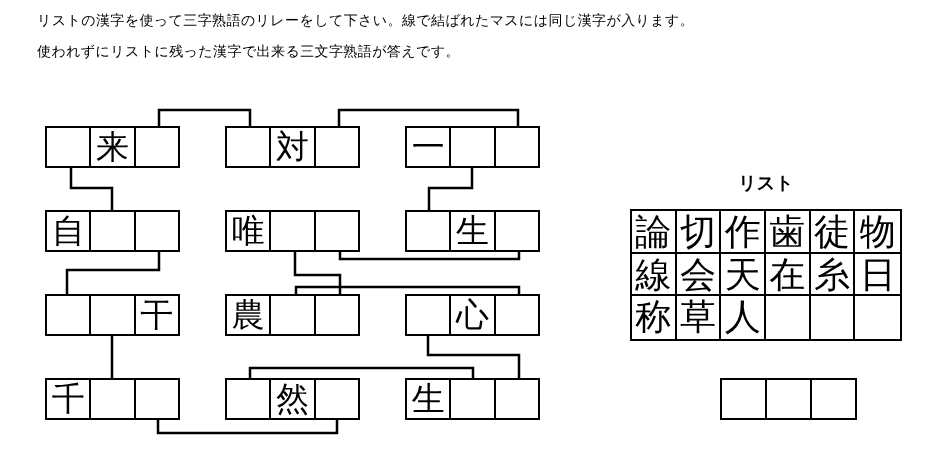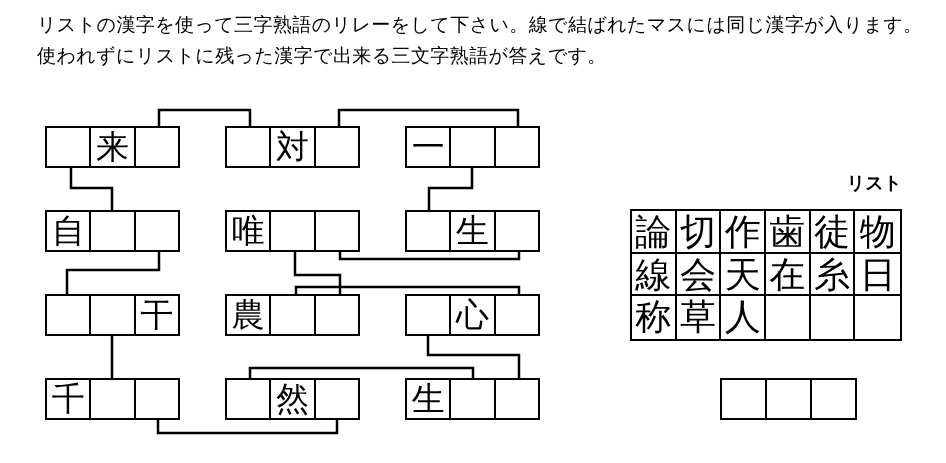--- a/index.html
+++ b/index.html
@@ -1,39 +1,39 @@
 <!DOCTYPE html>
 <html><head>
 <meta charset="utf-8">
 <style>
   html,body { margin:0; padding:0; }
   body {
     width:946px; height:463px; position:relative; background:#ffffff;
     font-family:"Liberation Serif","DejaVu Serif",serif; color:#000;
   }
-  .instr { position:absolute; left:37px; font-size:19px; letter-spacing:0.4px; white-space:nowrap; }
+  .instr { position:absolute; left:37px; font-size:14px; letter-spacing:0.4px; white-space:nowrap; }
   #instr1 { top:12px; }
   #instr2 { top:43px; }
 
   svg.overlay { position:absolute; left:0; top:0; width:946px; height:463px; }
   svg.overlay polyline { fill:none; stroke:#000; stroke-width:2.5; }
 
   .pbox {
     position:absolute; width:135px; height:42px; box-sizing:border-box;
     border:2px solid #000; background:#fff; display:flex;
   }
   .pcell {
     flex:1 1 0; border-right:2px solid #000; box-sizing:border-box;
     text-align:center; font-size:33px; line-height:37px; overflow:hidden;
     font-family:"Liberation Sans","DejaVu Sans",sans-serif;
   }
   .pcell:last-child { border-right:none; }
 
   .list-title {
-    position:absolute; left:630px; top:171px; width:272px; text-align:right;
+    position:absolute; left:630px; top:171px; width:272px; text-align:center;
     font-size:18px; font-weight:bold;
     font-family:"Liberation Sans","DejaVu Sans",sans-serif;
   }
   .list-table {
     position:absolute; left:630px; top:209px; width:272px; height:132px;
     box-sizing:border-box; border:2px solid #000; background:#fff;
     display:grid; grid-template-columns:repeat(6,1fr); grid-template-rows:repeat(3,1fr);
   }
   .list-cell {
     box-sizing:border-box; border-right:2px solid #000; border-bottom:2px solid #000;

